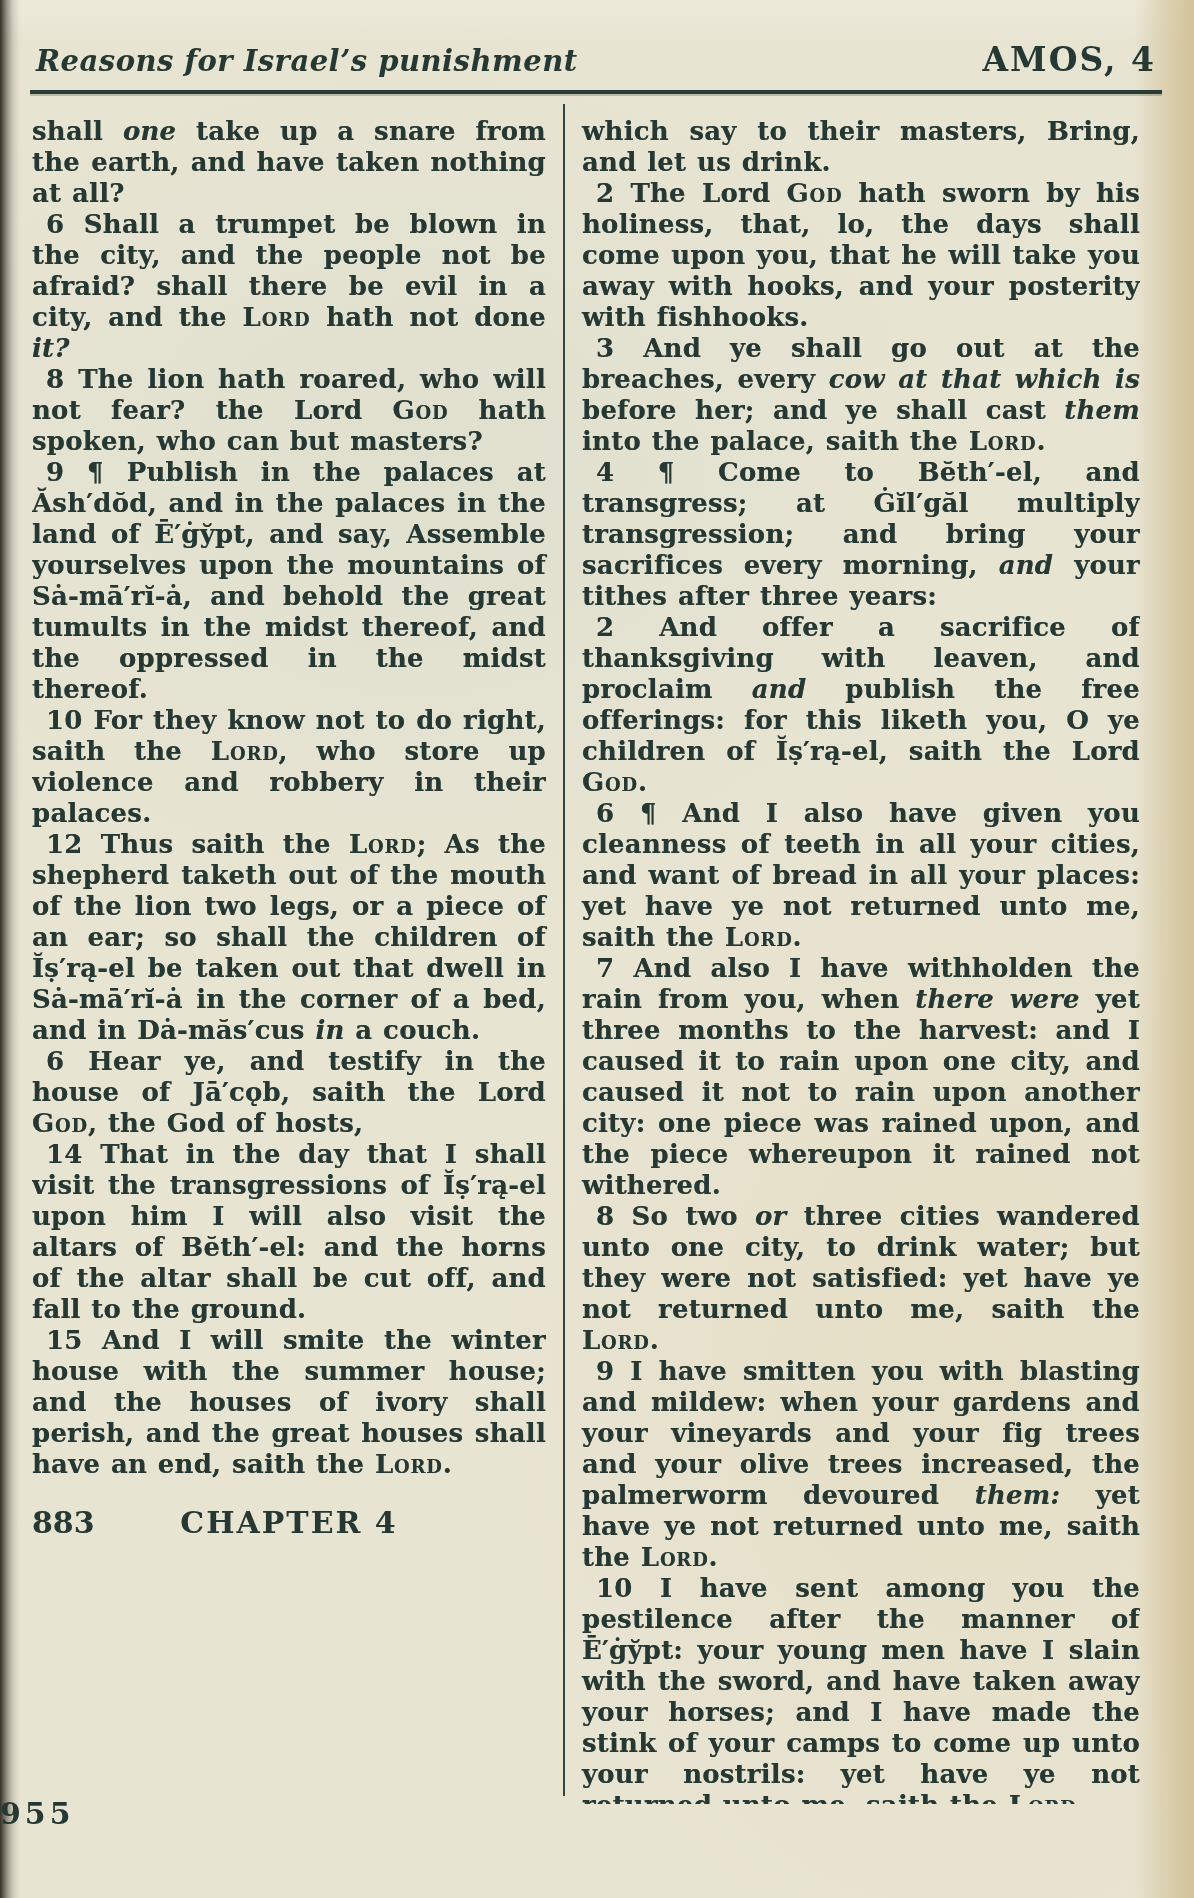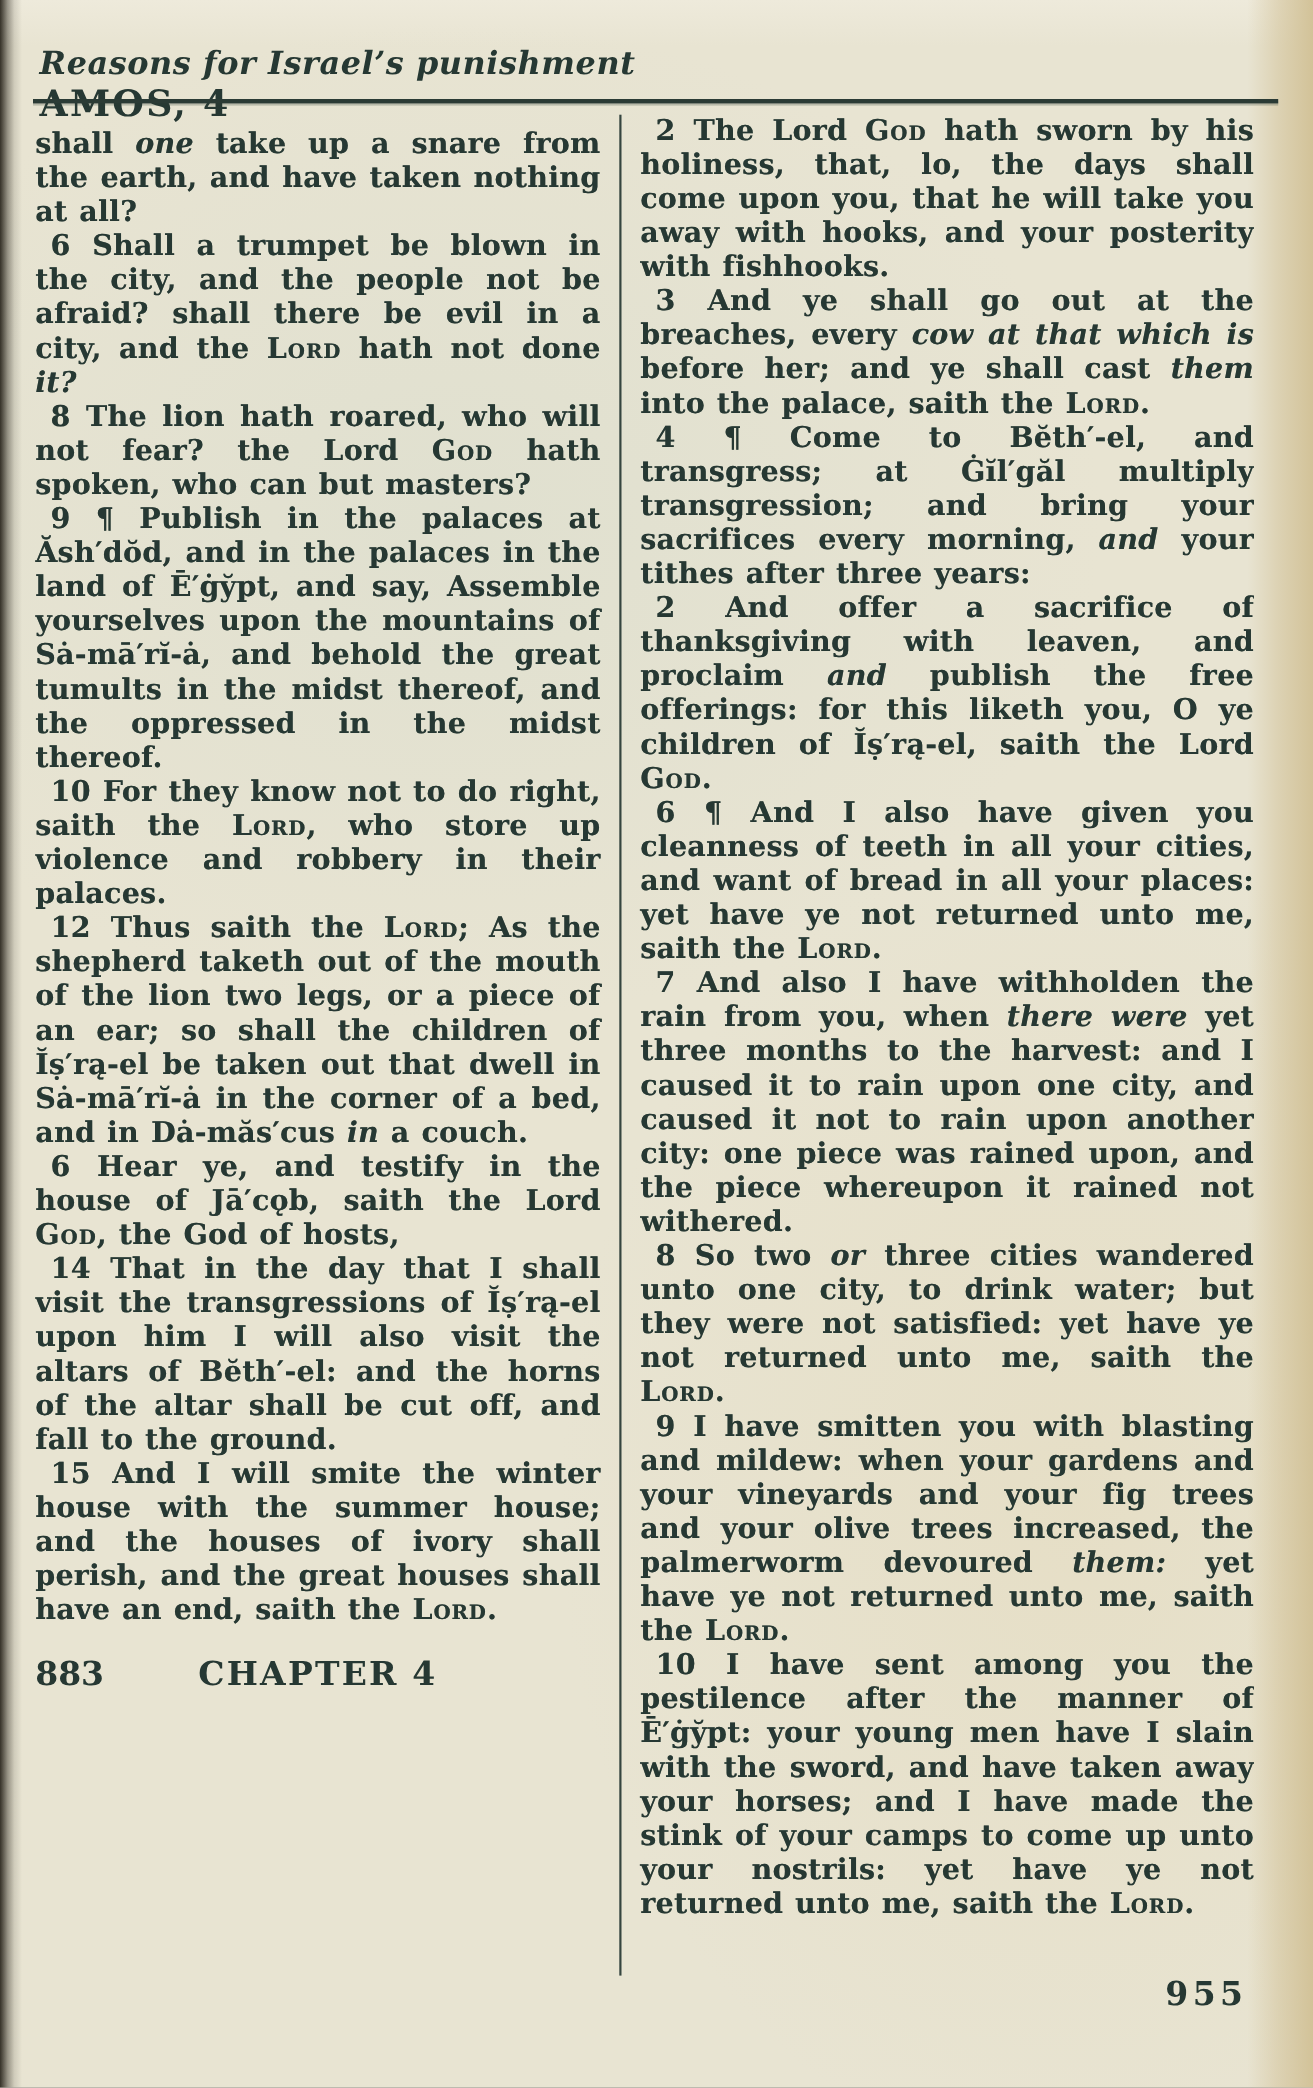--- a/index.html
+++ b/index.html
@@ -19,21 +19,21 @@
   .edge-left{
     position:absolute;left:0;top:0;bottom:0;width:20px;
     background:linear-gradient(90deg, rgba(28,24,16,0.88) 0px, rgba(28,24,16,0.40) 7px, rgba(28,24,16,0.12) 13px, rgba(28,24,16,0) 20px);
   }
   .edge-right{
     position:absolute;right:0;top:0;bottom:0;width:60px;
     background:linear-gradient(90deg, rgba(211,195,154,0) 0px, rgba(211,195,154,0.55) 28px, #d2c298 60px);
   }
   .running-header{
     position:absolute;top:40px;left:36px;right:38px;
-    display:flex;justify-content:space-between;align-items:baseline;flex-direction:column;
+    display:flex;justify-content:space-between;align-items:baseline;
   }
   .head-left{font-style:italic;font-weight:700;font-size:29px;letter-spacing:0.5px;}
   .head-right{font-weight:700;font-size:33px;letter-spacing:2px;}
   .head-rule{
     position:absolute;top:90px;left:30px;right:32px;height:4px;
     background:#2b3b35;box-shadow:0 2px 0 rgba(43,59,53,0.25);
   }
   .columns{
     position:absolute;top:104px;left:32px;right:54px;height:1700px;
     display:flex;overflow:hidden;
@@ -51,21 +51,21 @@
   .r-i{font-style:italic;}
   .r-sc{font-variant:small-caps;letter-spacing:0.8px;}
   .chapter-block{margin-top:24px;}
   .chap-line{
     position:relative;text-align:center;
     font-size:30px;line-height:38px;font-weight:700;letter-spacing:2px;
   }
   .chap-artifact{position:absolute;left:0;top:0;letter-spacing:0;}
   .page-number{
     position:absolute;top:1796px;left:0;right:60px;
-    text-align:right;font-weight:700;font-size:30px;letter-spacing:4px;
+    text-align:left;font-weight:700;font-size:30px;letter-spacing:4px;
   }
 </style>
 </head>
 <body>
 
 <div class="page">
   <div class="edge-left"></div>
   <div class="edge-right"></div>
 
   <div class="running-header">
@@ -95,20 +95,21 @@
         </div>
 
       </div>
 
     </div>
 
     <div class="divider"></div>
 
     <div class="col-right">
       <div>
+          <p class="verse cont"><span>which say to their masters, Bring, and let us drink.</span></p>
           <p class="verse"><span>2 The Lord </span><span class="r-sc">God</span><span> hath sworn by his holiness, that, lo, the days shall come upon you, that he will take you away with hooks, and your posterity with fishhooks.</span></p>
           <p class="verse"><span>3 And ye shall go out at the breaches, every </span><span class="r-i">cow at that which is</span><span> before her; and ye shall cast </span><span class="r-i">them</span><span> into the palace, saith the </span><span class="r-sc">Lord</span><span>.</span></p>
           <p class="verse"><span>4 ¶ Come to Bĕth′-el, and transgress; at Ġĭl′găl multiply transgression; and bring your sacrifices every morning, </span><span class="r-i">and</span><span> your tithes after three years:</span></p>
           <p class="verse"><span>2 And offer a sacrifice of thanksgiving with leaven, and proclaim </span><span class="r-i">and</span><span> publish the free offerings: for this liketh you, O ye children of Ĭṣ′rą-el, saith the Lord </span><span class="r-sc">God</span><span>.</span></p>
           <p class="verse"><span>6 ¶ And I also have given you cleanness of teeth in all your cities, and want of bread in all your places: yet have ye not returned unto me, saith the </span><span class="r-sc">Lord</span><span>.</span></p>
           <p class="verse"><span>7 And also I have withholden the rain from you, when </span><span class="r-i">there were</span><span> yet three months to the harvest: and I caused it to rain upon one city, and caused it not to rain upon another city: one piece was rained upon, and the piece whereupon it rained not withered.</span></p>
           <p class="verse"><span>8 So two </span><span class="r-i">or</span><span> three cities wandered unto one city, to drink water; but they were not satisfied: yet have ye not returned unto me, saith the </span><span class="r-sc">Lord</span><span>.</span></p>
           <p class="verse"><span>9 I have smitten you with blasting and mildew: when your gardens and your vineyards and your fig trees and your olive trees increased, the palmerworm devoured </span><span class="r-i">them:</span><span> yet have ye not returned unto me, saith the </span><span class="r-sc">Lord</span><span>.</span></p>
           <p class="verse"><span>10 I have sent among you the pestilence after the manner of Ē′ġy̆pt: your young men have I slain with the sword, and have taken away your horses; and I have made the stink of your camps to come up unto your nostrils: yet have ye not returned unto me, saith the </span><span class="r-sc">Lord</span><span>.</span></p>
         </div>

